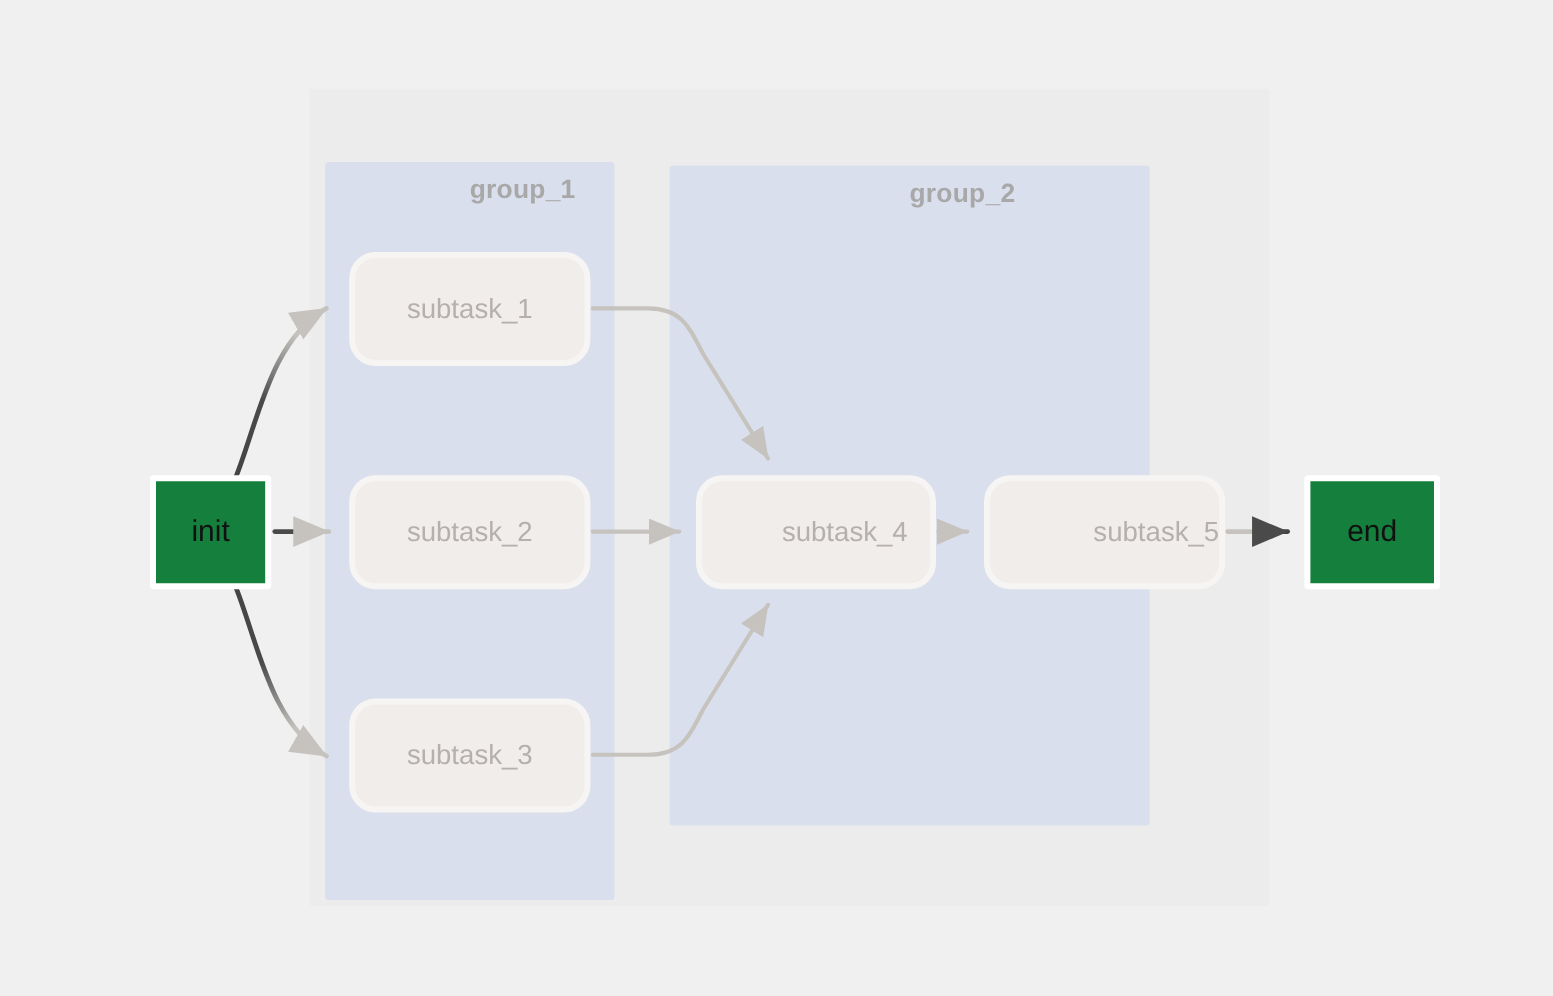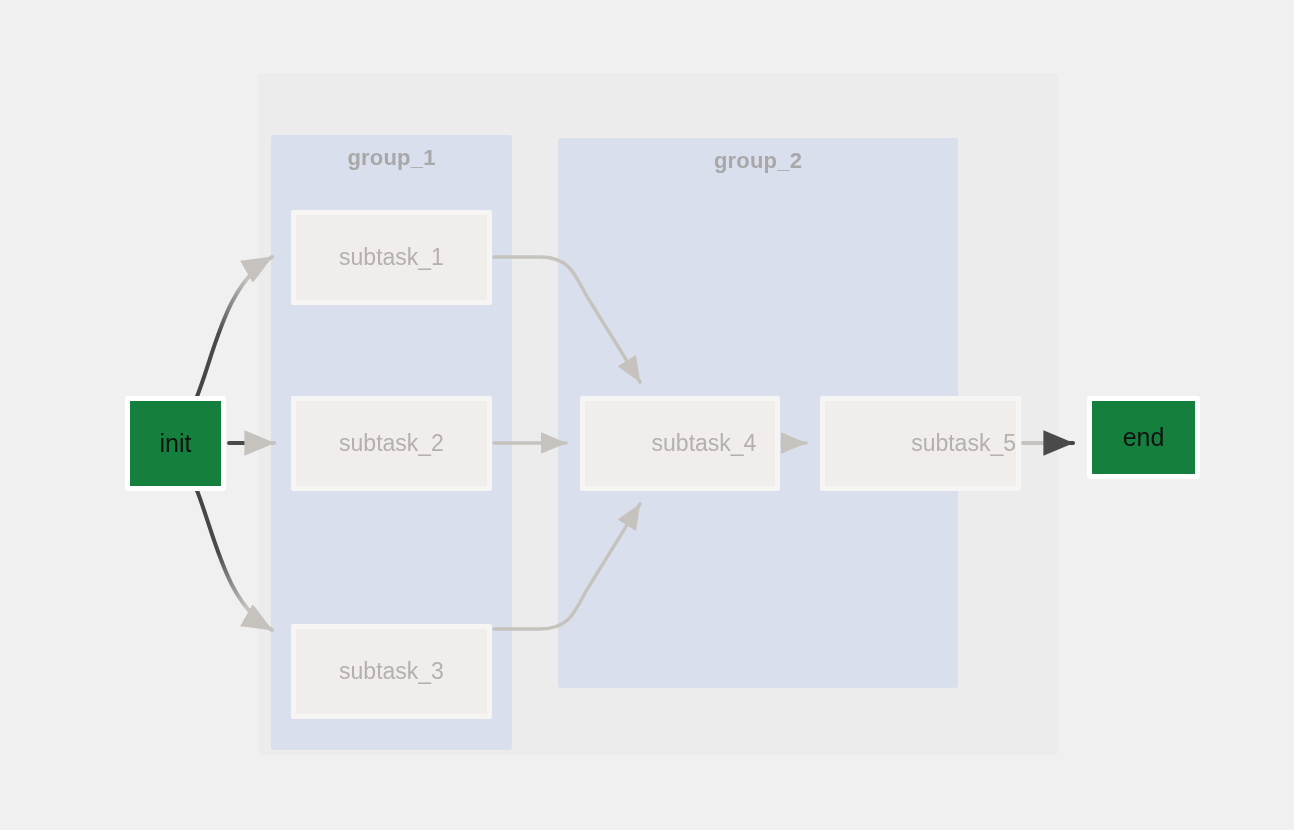--- a/index.html
+++ b/index.html
@@ -51,50 +51,51 @@
     position: absolute;
     top: 10px;
     left: 0;
     width: 100%;
     text-align: center;
     font-size: 22px;
     font-weight: bold;
     color: #a8a8a8;
     letter-spacing: 0.2px;
     user-select: none;
+    padding-left: 44px;
   }
   
   .node {
     position: absolute;
     display: flex;
     align-items: center;
     justify-content: center;
     box-sizing: border-box;
-    border-radius: 2px;
+    border-radius: 22px;
   }
   .node-subtask {
     background: #f0edeb;
     border: 5px solid #f7f5f3;
     color: #b5b0ad;
     font-size: 23px;
   }
   .node-terminal {
     background: #15803d;
     border: 5px solid #ffffff;
     color: #111111;
     font-size: 25px;
     border-radius: 3px;
   }
   .node-label { user-select: none; white-space: nowrap; }
 
   #node-init     { left: 125px; top: 396px; width: 101px;  height: 95px; }
-  #node-end      { left: 1087px; top: 396px; width: 113px; height: 83px; }
+  #node-end      { left: 1087px; top: 396px; width: 113px; height: 95px; }
   #node-subtask-1{ left: 291px; top: 210px; width: 201px;  height: 95px; }
   #node-subtask-2{ left: 291px; top: 396px; width: 201px;  height: 95px; justify-content: center; }
-  #node-subtask-3{ left: 291px; top: 582px; width: 201px;  height: 95px; margin-top: 42px; }
+  #node-subtask-3{ left: 291px; top: 582px; width: 201px;  height: 95px; }
   #node-subtask-4{ left: 580px; top: 396px; width: 200px;  height: 95px; padding-left: 48px; }
   #node-subtask-5{ left: 820px; top: 396px; width: 201px;  height: 95px; justify-content: flex-end; }
 
   
   #edges {
     position: absolute;
     left: 0; top: 0;
     width: 1294px;
     height: 830px;
     pointer-events: none;

